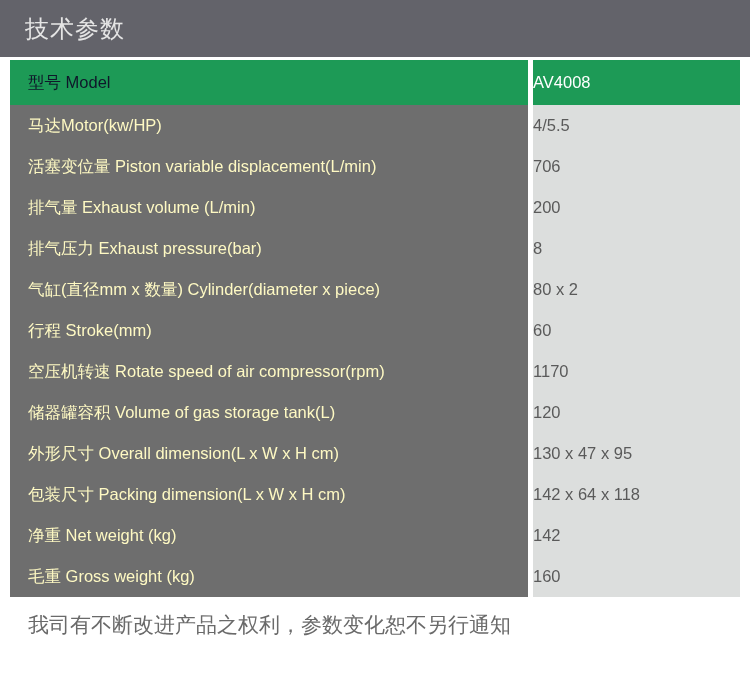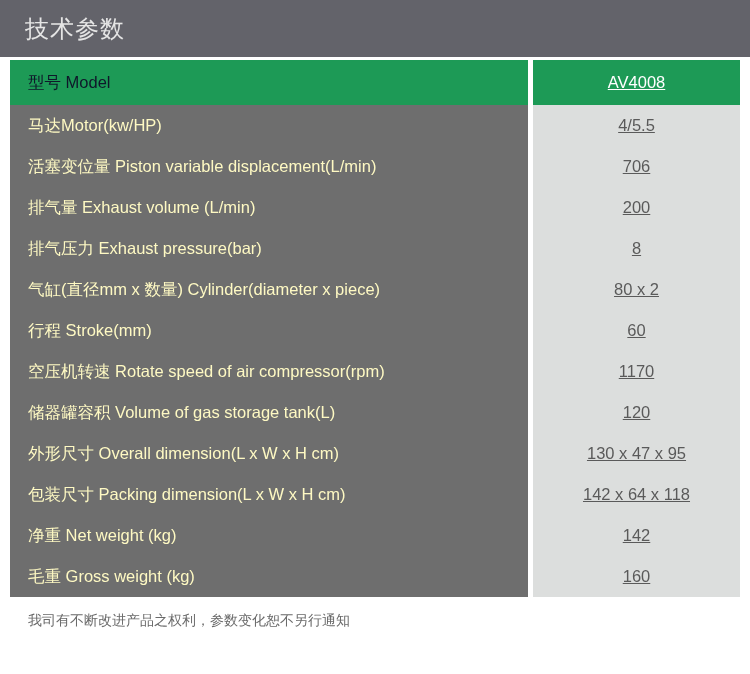--- a/index.html
+++ b/index.html
@@ -76,25 +76,23 @@
   .col-gap {
     width: 5px;
     background: #ffffff;
     border: none;
   }
   
   .col-value {
     width: 207px;
     background: #dcdedd;
     color: #5a5a5a;
-    text-align: center;
     border-bottom: 1px solid #a9a9a9;
     box-sizing: border-box;
     white-space: nowrap;
-    text-decoration: underline;
   }
 
   
   tr.header-row .col-label {
     background: #1d9a56;
     color: #0f172a;
     border-bottom: none;
   }
   tr.header-row .col-value {
     background: #1d9a56;
@@ -112,21 +110,21 @@
   tr.last-row .col-value {
     border-bottom: none;
   }
 
   
   .footer-note {
     position: absolute;
     left: 28px;
     top: 612px;
     color: #6a6a6a;
-    font-size: 14px;
+    font-size: 21px;
     line-height: 1.2;
     white-space: nowrap;
   }
 </style>
 </head>
 <body>
 
 <div class="spec-sheet">
 
   <div class="title-bar">

